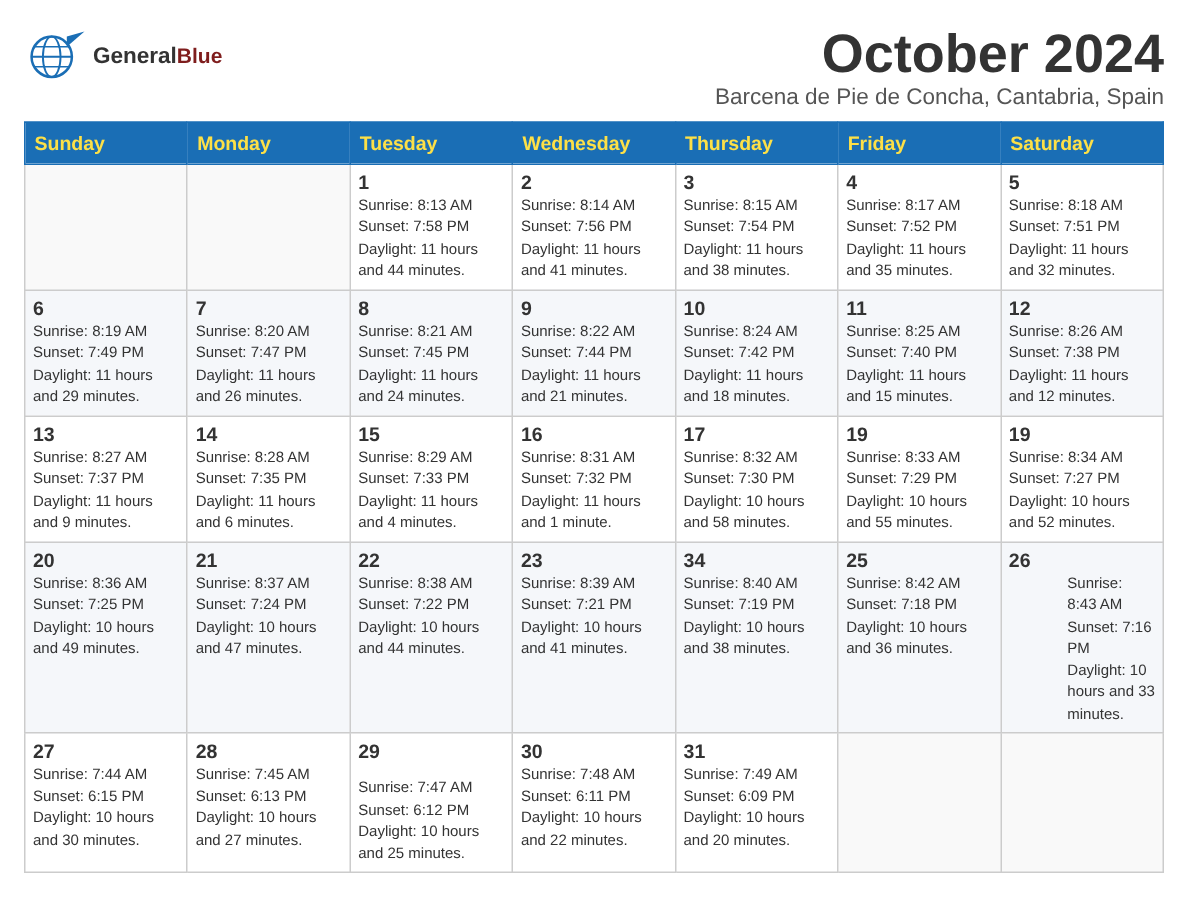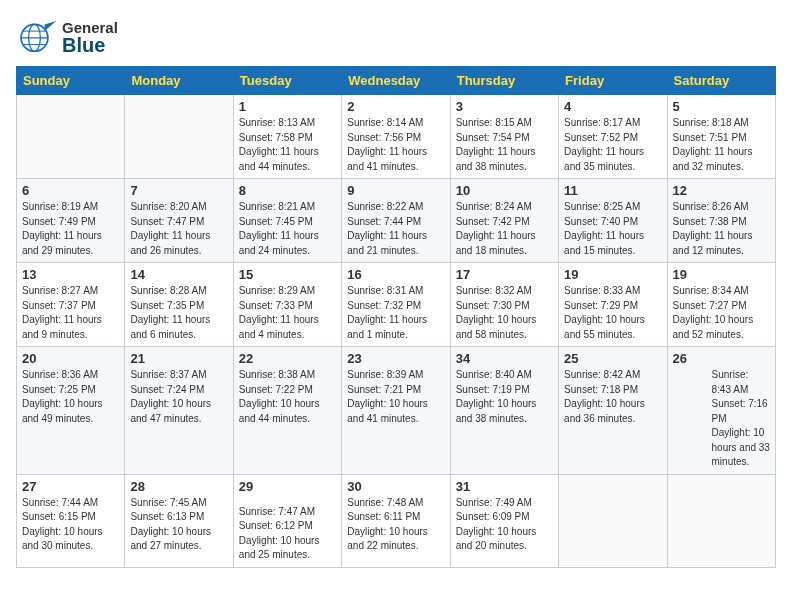--- a/index.html
+++ b/index.html
@@ -74,32 +74,33 @@
       display: flex;
       align-items: center;
       gap: 4px;
     }
     .logo-svg {
       width: 42px;
       height: 42px;
     }
     .logo-wordmark {
       display: flex;
-      flex-direction: column;
+      flex-direction: row;
       line-height: 1;
+      align-items: center;
     }
     .logo-general {
       font-size: 15px;
       font-weight: bold;
       color: #333;
     }
     .logo-blue-word {
-      font-size: 20px;
-      font-weight: bold;
-      color: #0c4a6e;
+      font-size: 14px;
+      font-weight: bold;
+      color: #7f1d1d;
     }
   </style>
 </head>
 <body>
 
 <div class="header">
   <div class="logo-container">
     <svg class="logo-svg" viewBox="0 0 50 50" xmlns="http://www.w3.org/2000/svg">
 
       <circle cx="22" cy="26" r="16" fill="none" stroke="#1a6eb5" stroke-width="2"></circle>
@@ -107,20 +108,24 @@
       <line x1="6" y1="26" x2="38" y2="26" stroke="#1a6eb5" stroke-width="1.5"></line>
       <line x1="8" y1="18" x2="36" y2="18" stroke="#1a6eb5" stroke-width="1.2"></line>
       <line x1="8" y1="34" x2="36" y2="34" stroke="#1a6eb5" stroke-width="1.2"></line>
 
       <path d="M34 10 L48 6 L34 18 Z" fill="#1a6eb5"></path>
     </svg>
     <div class="logo-wordmark">
       <span class="logo-general">General</span>
       <span class="logo-blue-word">Blue</span>
     </div>
+  </div>
+  <div class="title-block">
+    <div class="month-title">October 2024</div>
+    <div class="location-title">Barcena de Pie de Concha, Cantabria, Spain</div>
   </div>
 </div>
 
 <table class="calendar">
   <thead>
     <tr>
     <th>Sunday</th>
         <th>Monday</th>
         <th>Tuesday</th>
         <th>Wednesday</th>

